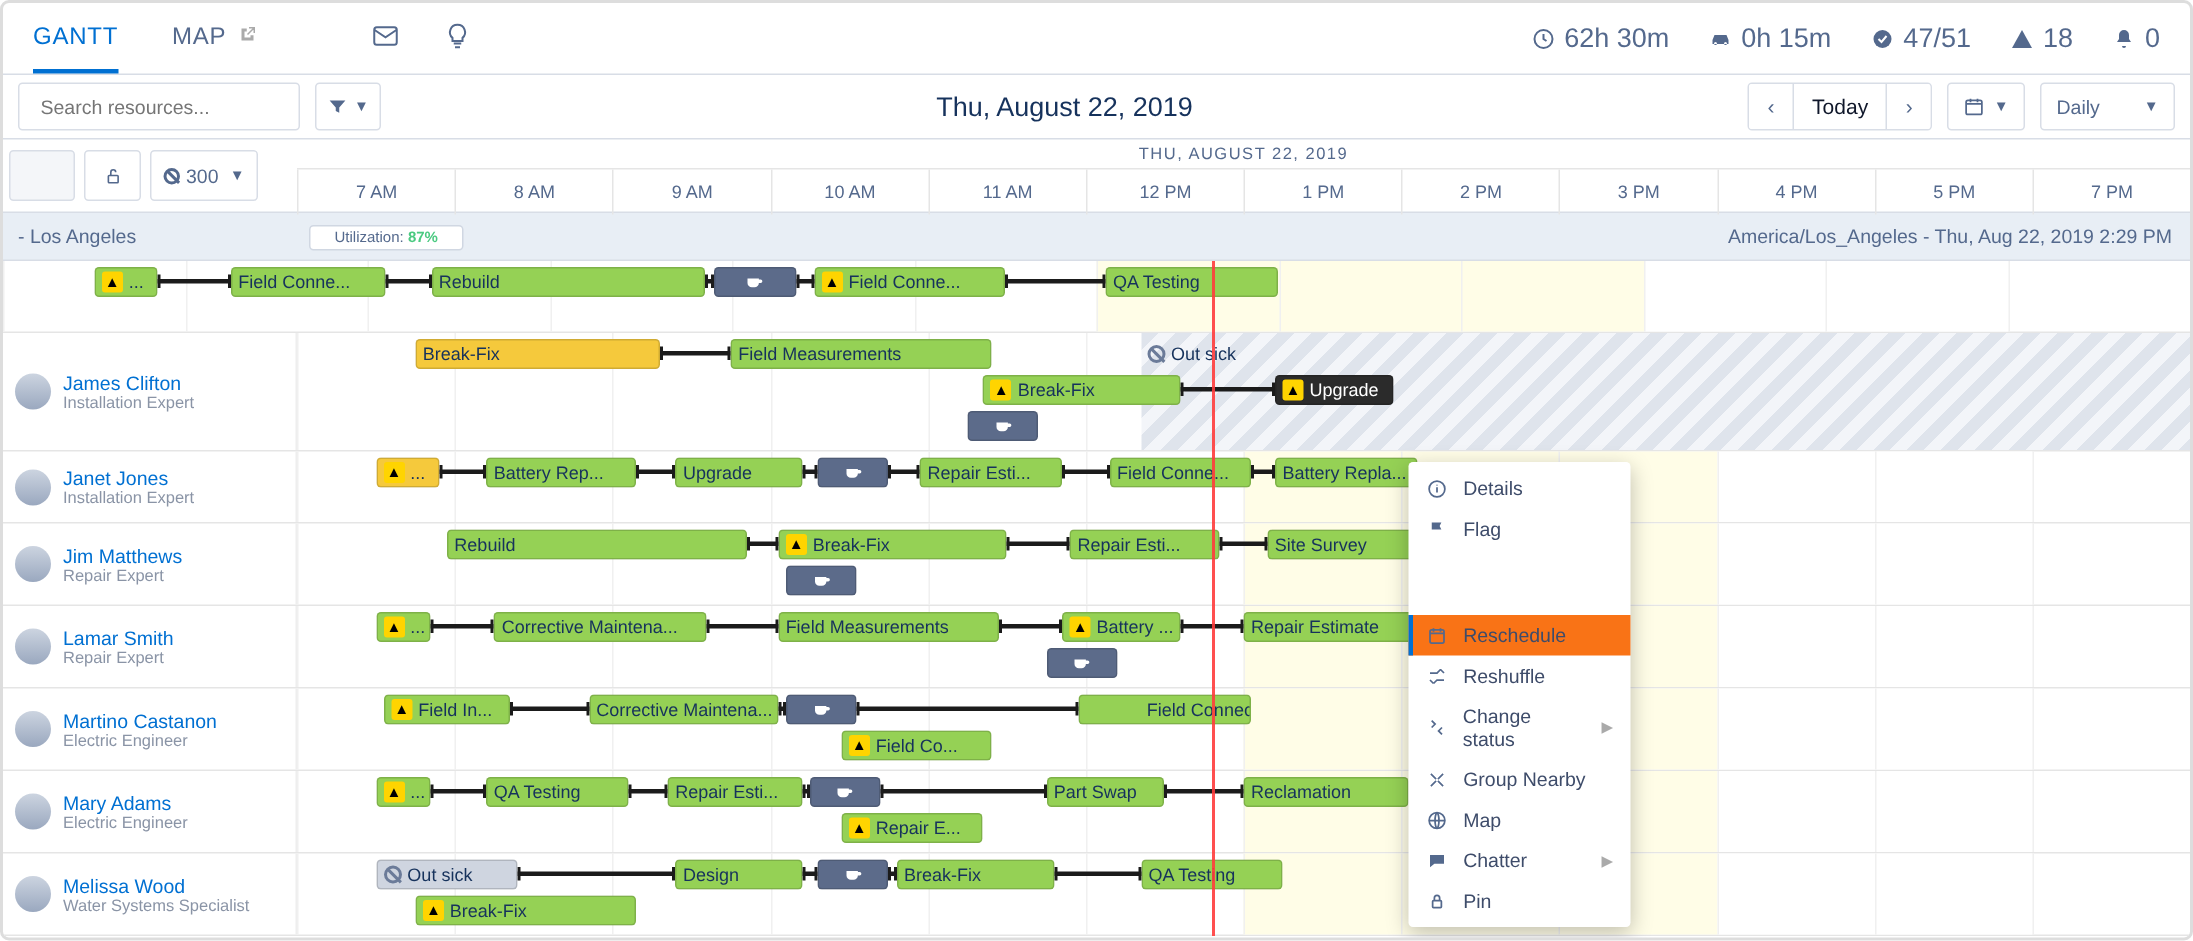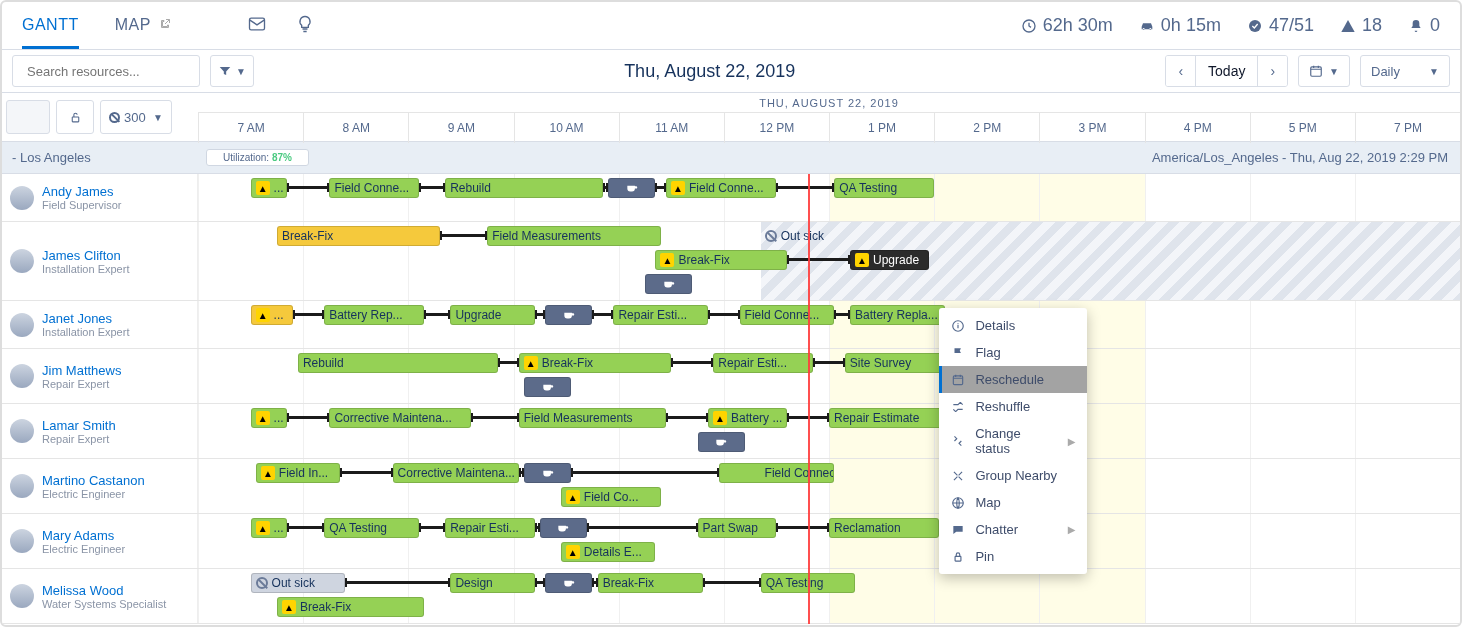--- a/index.html
+++ b/index.html
@@ -91,21 +91,21 @@
 
 
 .now-line { position: absolute; top: 0; bottom: 0; width: 2px; background: rgba(255,60,60,0.9); z-index: 20; }
 
 
 .absence { position: absolute; top: 0; bottom: 0; background: repeating-linear-gradient(135deg,#dfe4ec,#dfe4ec 8px,#f3f5f9 8px,#f3f5f9 16px); z-index: 0; }
 
 
 .ctx-menu { position: absolute; width: 148px; background: #fff; border-radius: 3px; box-shadow: 0 4px 14px rgba(0,0,0,0.25); z-index: 40; padding: 4px 0; font-size: 13px; color: #3e4c6a; }
 .ctx-item { display: flex; align-items: center; gap: 10px; padding: 6px 12px; cursor: pointer; position: relative; }
-.ctx-item:hover, .ctx-item.sel { background: #a3a3a3; }
+.ctx-item:hover, .ctx-item.sel { background: #f97316; margin-top: 44px; }
 .ctx-item.sel:before { content: ""; position: absolute; left: 0; top: 0; bottom: 0; width: 3px; background: #0070d2; }
 .ctx-ic { width: 14px; height: 14px; fill: #54698d; }
 .ctx-caret { margin-left: auto; color: #aaa; font-size: 10px; }
 
 
 .cup svg { width: 14px; height: 14px; fill: #fff; }
 
 </style>
 </head>
 <body>
@@ -252,27 +252,20 @@
     <span class="util-chip">
       <span>Utilization:</span> <b>87%</b>
     </span>
   </div>
   <div class="region-right">America/Los_Angeles - Thu, Aug 22, 2019 2:29 PM</div>
 </div>
 
 <div class="body">
   <div class="rows" id="rows">
       <div class="row">
-        <div class="resource">
-          <div class="avatar"></div>
-          <div class="rnames">
-            <div class="n">Andy James</div>
-            <div class="r">Field Supervisor</div>
-          </div>
-        </div>
         <div class="lane">
           <div class="gridlines">
             <div></div>
             <div></div>
             <div></div>
             <div></div>
             <div></div>
             <div></div>
             <div></div>
             <div></div>
@@ -629,21 +622,21 @@
             <div class="apt c-green" style="left: 39.5833%; width: 6.25%; text-align: right;">
               <span>Part Swap</span>
             </div>
             <div class="apt c-green" style="left: 50%; width: 8.75%;">
               <span>Reclamation</span>
             </div>
           </div>
           <div class="sublane">
             <div class="apt c-green" style="left: 28.75%; width: 7.5%;">
               <span class="warn-ic">▲</span>
-              <span>Details E...</span>
+              <span>Repair E...</span>
             </div>
           </div>
         </div>
       </div>
       <div class="row">
         <div class="resource">
           <div class="avatar"></div>
           <div class="rnames">
             <div class="n">Melissa Wood</div>
             <div class="r">Water Systems Specialist</div>

